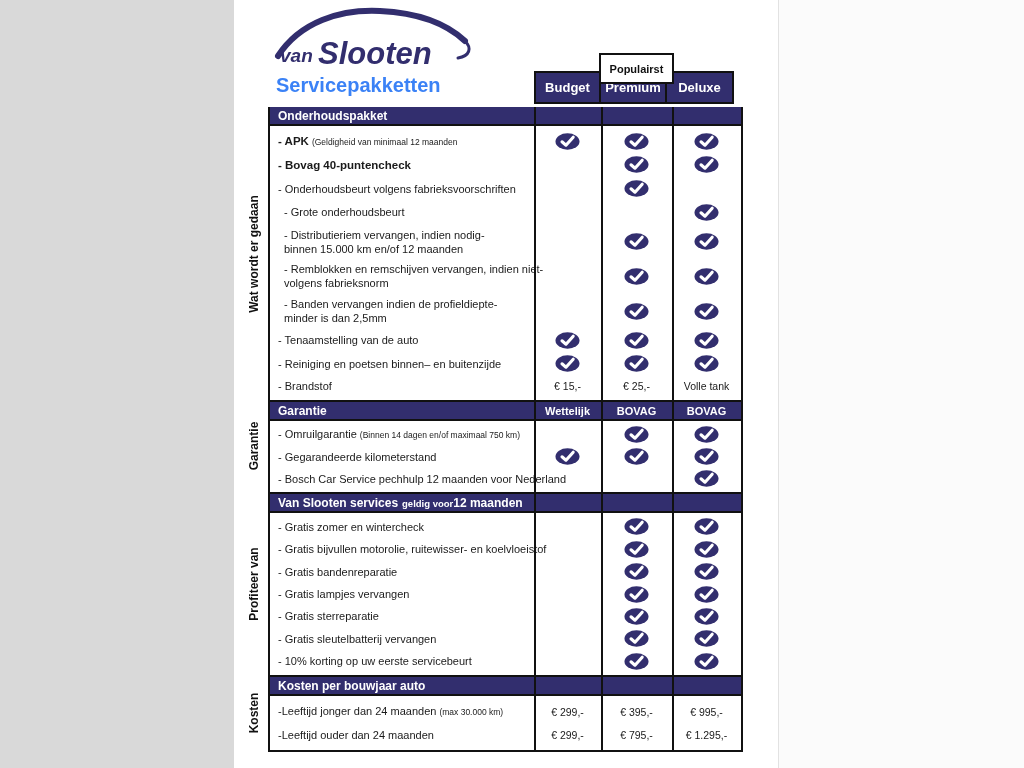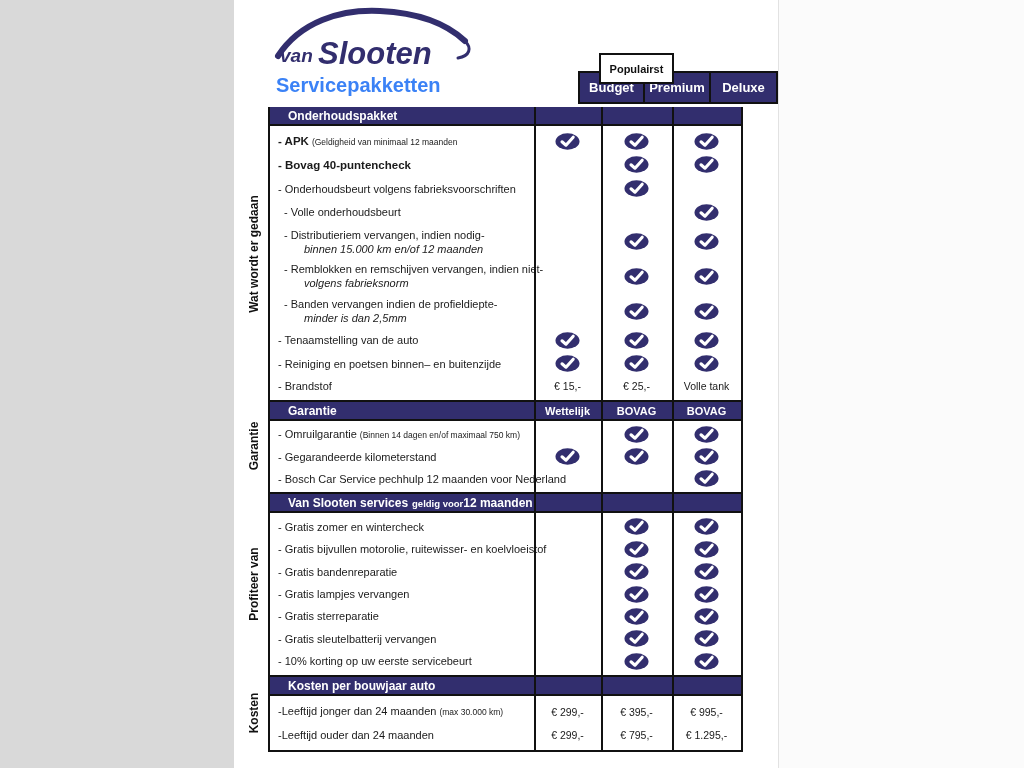--- a/index.html
+++ b/index.html
@@ -20,56 +20,56 @@
   .popular-badge{
     position:absolute;left:365px;top:53px;width:75px;height:31px;z-index:3;
     background:#fff;border:2px solid #111;box-sizing:border-box;
     display:flex;align-items:center;justify-content:center;
     font-size:11px;font-weight:bold;color:#111;
   }
   .col-headers{position:absolute;left:300px;top:71px;display:flex;z-index:2;}
   .col-header{
     background:#322E6E;border:2px solid #111;box-sizing:border-box;height:33px;
     display:flex;align-items:center;justify-content:center;
-    color:#fff;font-weight:bold;font-size:13px;margin-left:44px;
+    color:#fff;font-weight:bold;font-size:13px;
   }
   .col-header.c1{width:67px;}
   .col-header.c2{width:68px;margin-left:-2px;}
   .col-header.c3{width:69px;margin-left:-2px;}
   
   .table{
     position:absolute;left:34px;top:107px;width:475px;box-sizing:border-box;
     border:2px solid #111;border-top:none;background:#fff;
   }
   .section{position:relative;}
   .vline{position:absolute;top:0;bottom:0;width:2px;background:#111;z-index:1;pointer-events:none;}
   .vl1{left:264px;}.vl2{left:331px;}.vl3{left:402px;}
   .cols{display:grid;grid-template-columns:264px 67px 71px 69px;}
   .bar{
     background:#322E6E;border-top:2px solid #111;border-bottom:2px solid #111;
     height:17px;align-items:center;
   }
   .section:first-child .bar{border-top:none;}
-  .bar-label{padding-left:8px;color:#fff;white-space:nowrap;display:flex;align-items:baseline;margin-left:10px;}
+  .bar-label{padding-left:8px;color:#fff;white-space:nowrap;display:flex;align-items:baseline;}
   .bar-label .main{font-size:12px;font-weight:bold;}
   .bar-label .small{font-size:9.5px;font-weight:bold;margin-left:4px;}
   .bar-label .tail{font-size:12px;font-weight:bold;}
   .bar-val{display:flex;align-items:center;justify-content:center;color:#fff;font-size:11px;font-weight:600;}
   .sec-body{display:flex;flex-direction:column;justify-content:space-evenly;}
   .s-onderhoudspakket .sec-body{min-height:274px;}
   .s-garantie .sec-body{min-height:71px;}
   .s-services .sec-body{min-height:162px;}
   .s-kosten .sec-body{min-height:54px;}
   .row{align-items:stretch;}
   .lcell{display:flex;flex-direction:column;justify-content:center;padding-left:8px;font-size:11px;line-height:14px;}
   .lcell.indent{padding-left:14px;}
   .lcell .lbl{white-space:nowrap;}
   .lcell .lbl.b{font-weight:bold;font-size:11.5px;margin-top:28px;}
   .lcell .small{font-size:8.5px;margin-left:3px;}
-  .lcell .line2{margin-left:20px;white-space:nowrap;font-style:italic;}
+  .lcell .line2{margin-left:0;white-space:nowrap;}
   .vcell{display:flex;align-items:center;justify-content:center;font-size:10.5px;}
   .check{display:inline-flex;line-height:0;}
   
   .side-label{
     position:absolute;left:-28px;top:0;bottom:0;width:24px;
     display:flex;align-items:center;justify-content:center;pointer-events:none;
   }
   .side-label span{
     transform:rotate(-90deg);white-space:nowrap;
     font-size:12px;font-weight:bold;color:#111;
@@ -176,21 +176,21 @@
                 <svg width="25" height="17" viewBox="0 0 25 17">
                   <ellipse cx="12.5" cy="8.5" rx="12" ry="8.2" fill="#322E6E"></ellipse>
                   <path d="M7 8.8 L11 12.2 L18.2 4.2" stroke="#ffffff" stroke-width="3.1" fill="none" stroke-linecap="round" stroke-linejoin="round"></path>
                 </svg>
               </span>
             </div>
             <div class="vcell"></div>
           </div>
           <div class="row cols">
             <div class="lcell indent">
-              <div><span class="lbl">- Volle onderhoudsbeurt</span></div>
+              <div><span class="lbl">- Grote onderhoudsbeurt</span></div>
             </div>
             <div class="vcell"></div>
             <div class="vcell"></div>
             <div class="vcell">
               <span class="check">
                 <svg width="25" height="17" viewBox="0 0 25 17">
                   <ellipse cx="12.5" cy="8.5" rx="12" ry="8.2" fill="#322E6E"></ellipse>
                   <path d="M7 8.8 L11 12.2 L18.2 4.2" stroke="#ffffff" stroke-width="3.1" fill="none" stroke-linecap="round" stroke-linejoin="round"></path>
                 </svg>
               </span>

